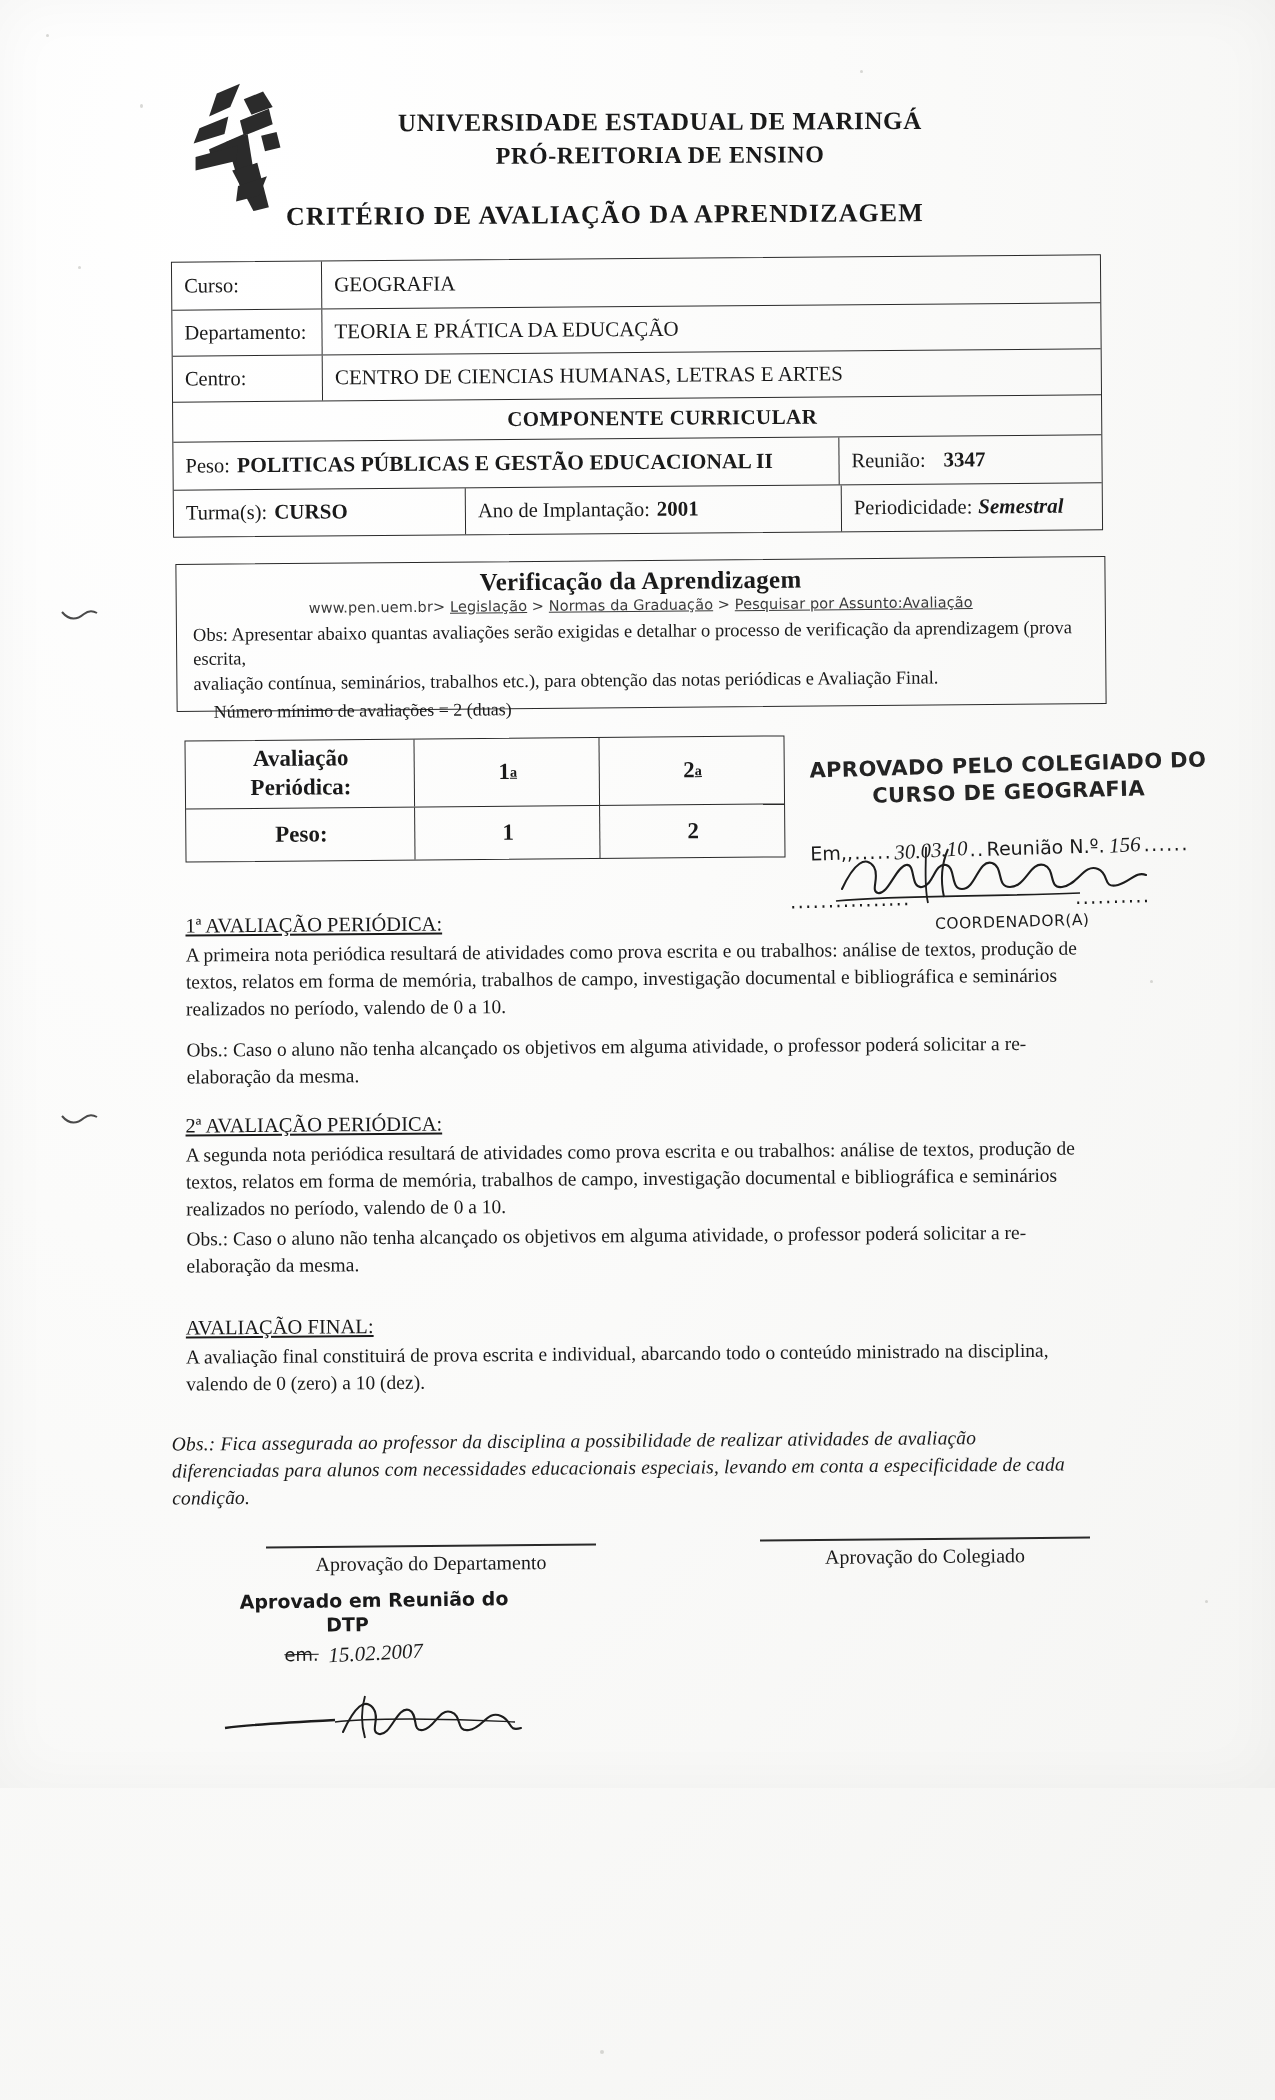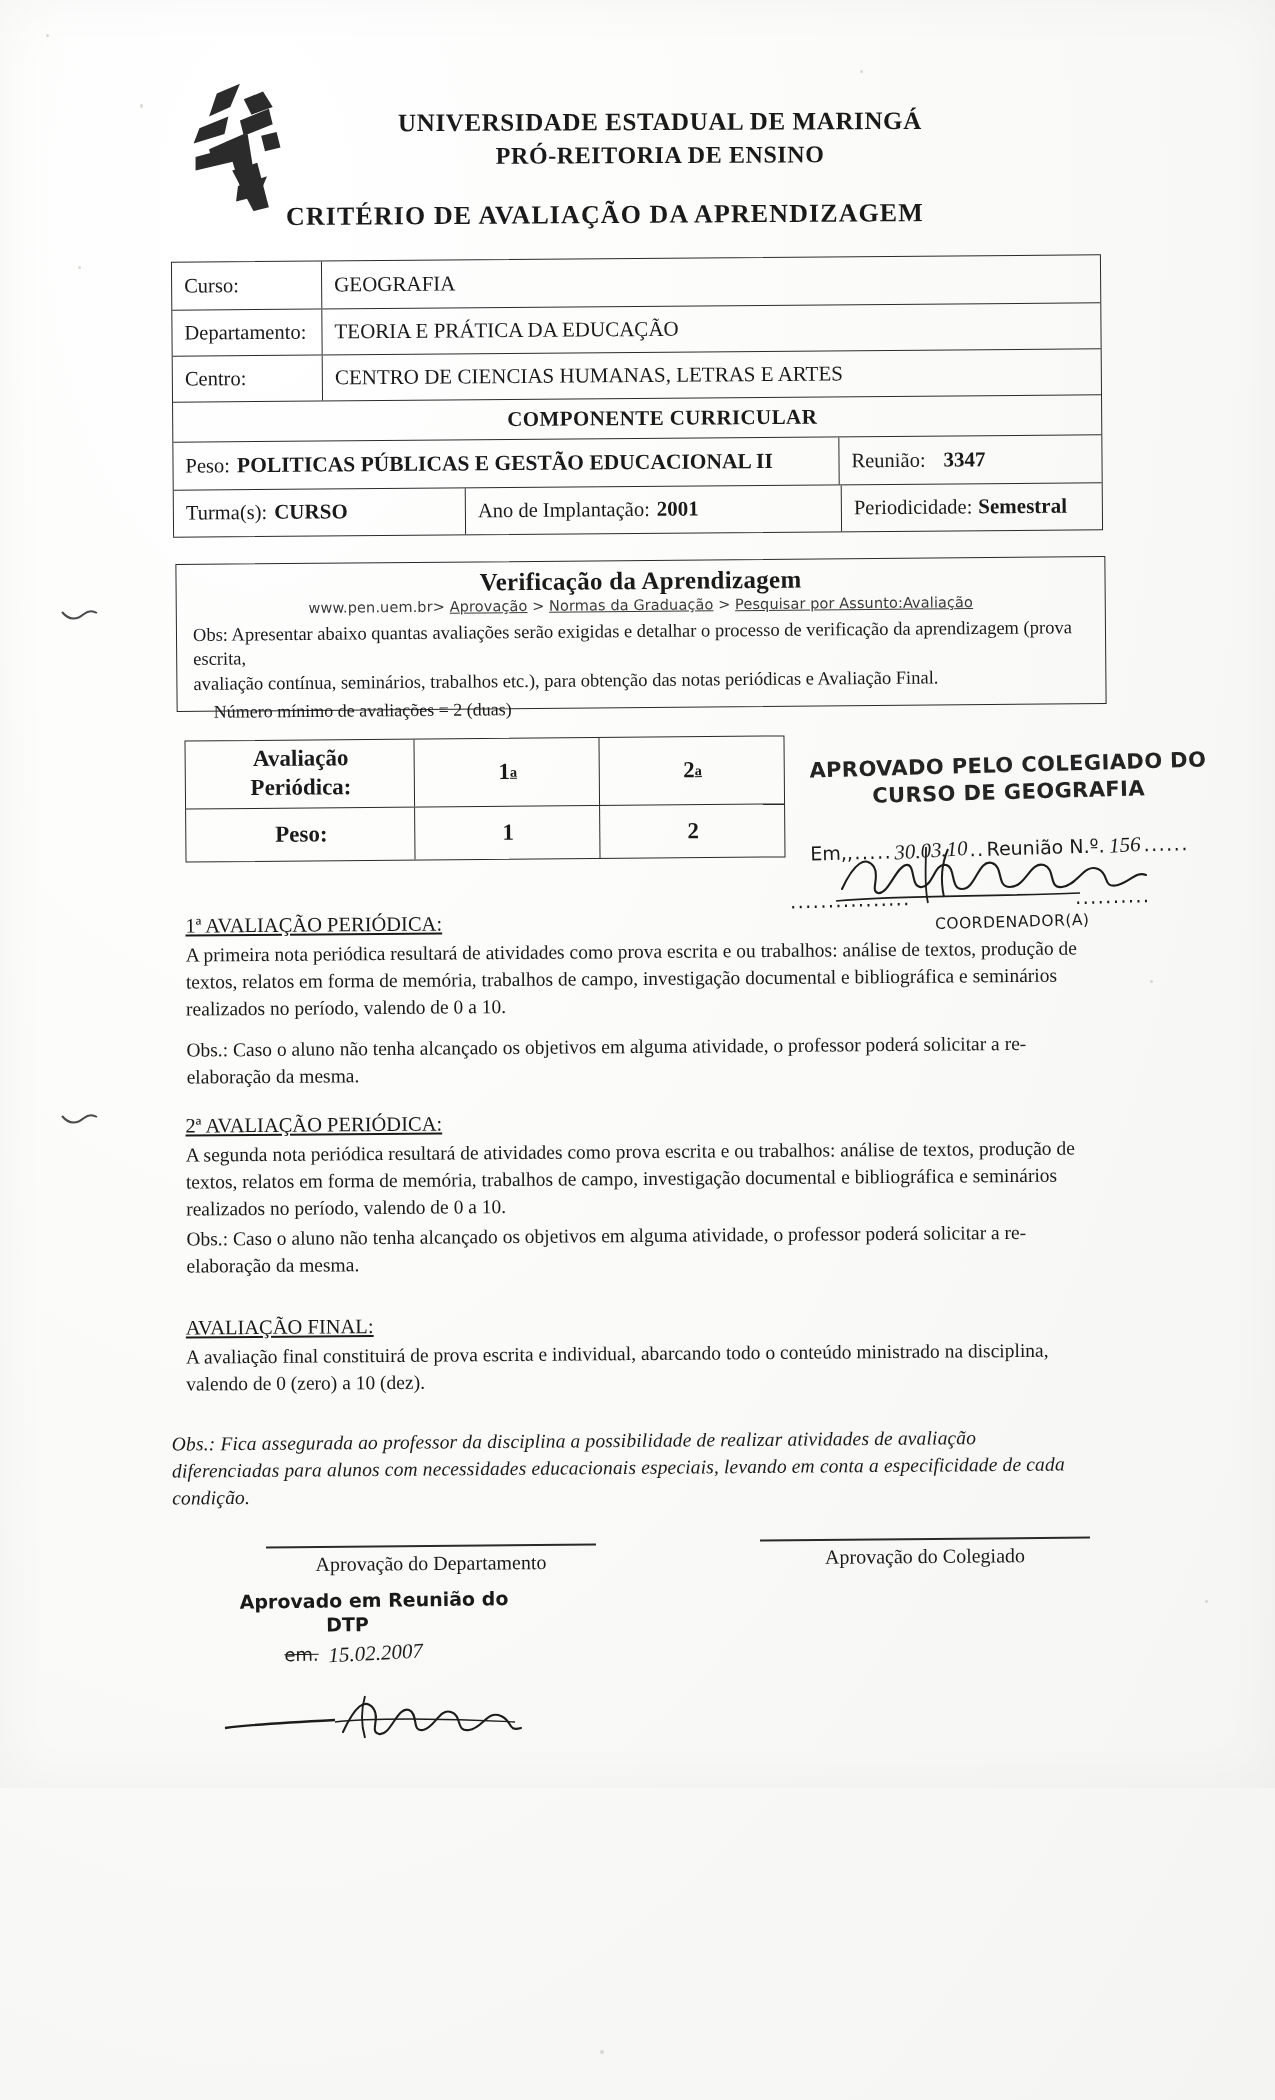--- a/index.html
+++ b/index.html
@@ -173,30 +173,30 @@
       <div class="cell divider" style="width:292px;">
         <span class="lbl">Turma(s):</span>
         <span class="bold" style="margin-left:7px;">CURSO</span>
       </div>
       <div class="cell divider" style="width:376px;">
         <span class="lbl">Ano de Implantação:</span>
         <span class="bold" style="margin-left:7px;">2001</span>
       </div>
       <div class="cell" style="flex:1;">
         <span class="lbl">Periodicidade:</span>
-        <span class="bold" style="margin-left:6px;">Semestral</span>
+        <span class="bold" style="margin-left:6px;font-style:italic;">Semestral</span>
       </div>
     </div>
   </div>
 
   <div id="box-verif">
     <div class="verif-title">Verificação da Aprendizagem</div>
     <div class="verif-url">
       <span>www.pen.uem.br&gt;</span>
-      <span class="u">Aprovação</span>
+      <span class="u">Legislação</span>
       <span>&gt;</span>
       <span class="u">Normas da Graduação</span>
       <span>&gt;</span>
       <span class="u">Pesquisar por Assunto:Avaliação</span>
     </div>
     <div class="verif-obs">Obs: Apresentar abaixo quantas avaliações serão exigidas e detalhar o processo de verificação da aprendizagem (prova escrita,</div>
     <div class="verif-obs" style="padding-top:0;">avaliação contínua, seminários, trabalhos etc.), para obtenção das notas periódicas e Avaliação Final.</div>
     <div class="verif-min">Número mínimo de avaliações = 2 (duas)</div>
   </div>
 

